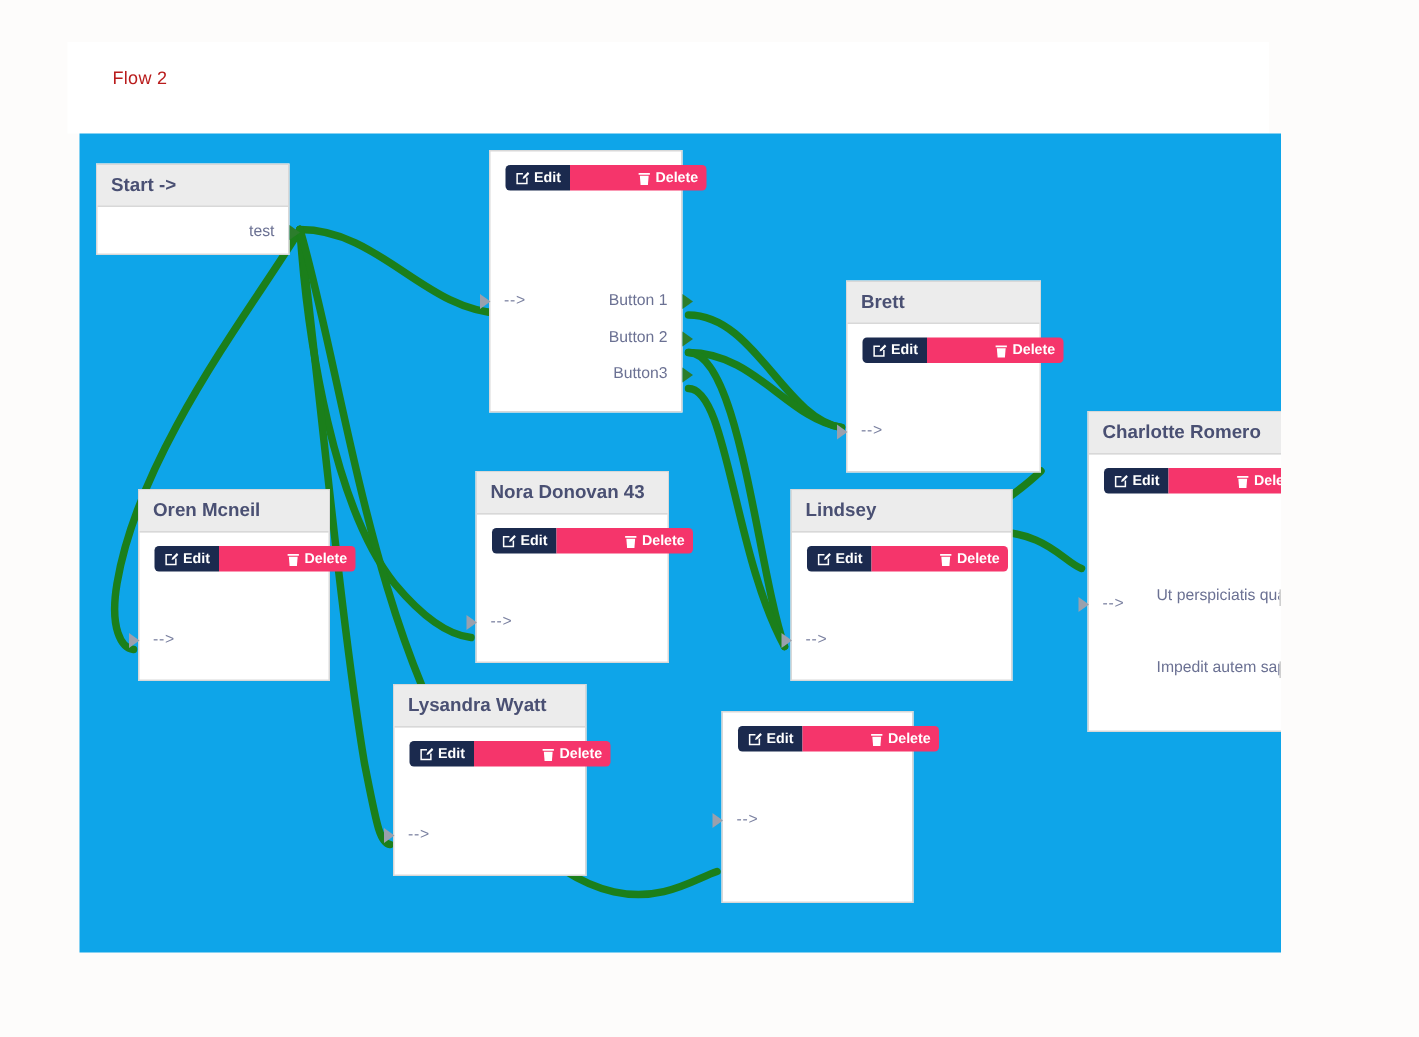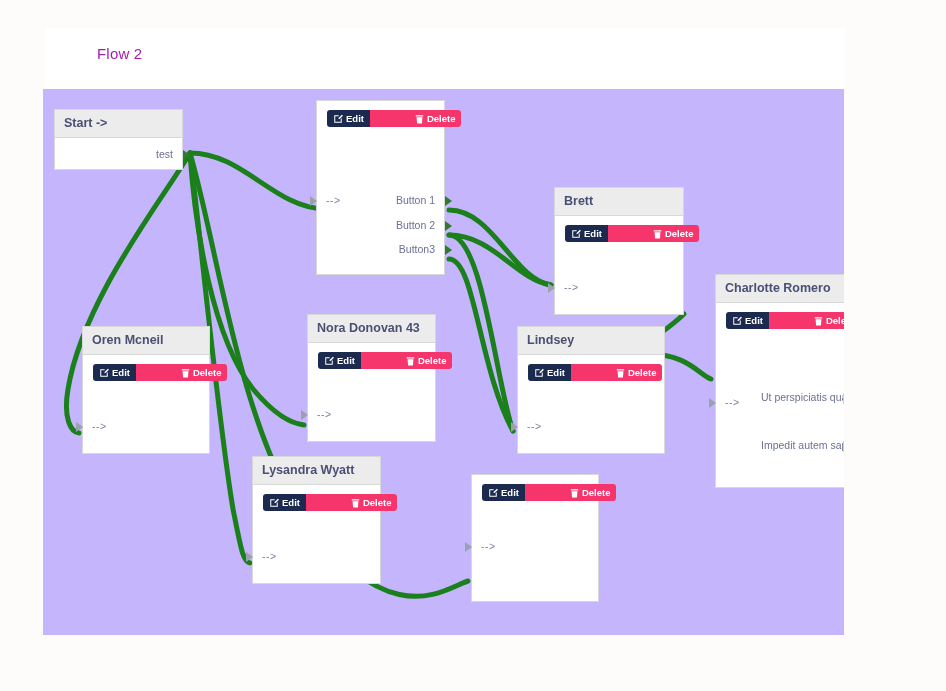--- a/index.html
+++ b/index.html
@@ -27,34 +27,33 @@
     left: 45px;
     top: 28px;
     width: 801px;
     height: 61px;
     background: #ffffff;
   }
   .flow-title {
     position: absolute;
     left: 30px;
     top: 17px;
-    font-size: 15px;
-    color: #a21caf;
+    font-size: 12px;
+    color: #b91c1c;
     letter-spacing: .2px;
-    margin-left: 22px;
   }
 
   
   .canvas-panel {
     position: absolute;
-    left: 43px;
+    left: 53px;
     top: 89px;
     width: 801px;
     height: 546px;
-    background: #c4b5fd;
+    background: #0ea5e9;
     overflow: hidden;
   }
 
   .edges-svg {
     position: absolute;
     left: 0; top: 0;
     width: 801px;
     height: 546px;
     pointer-events: none;
   }

